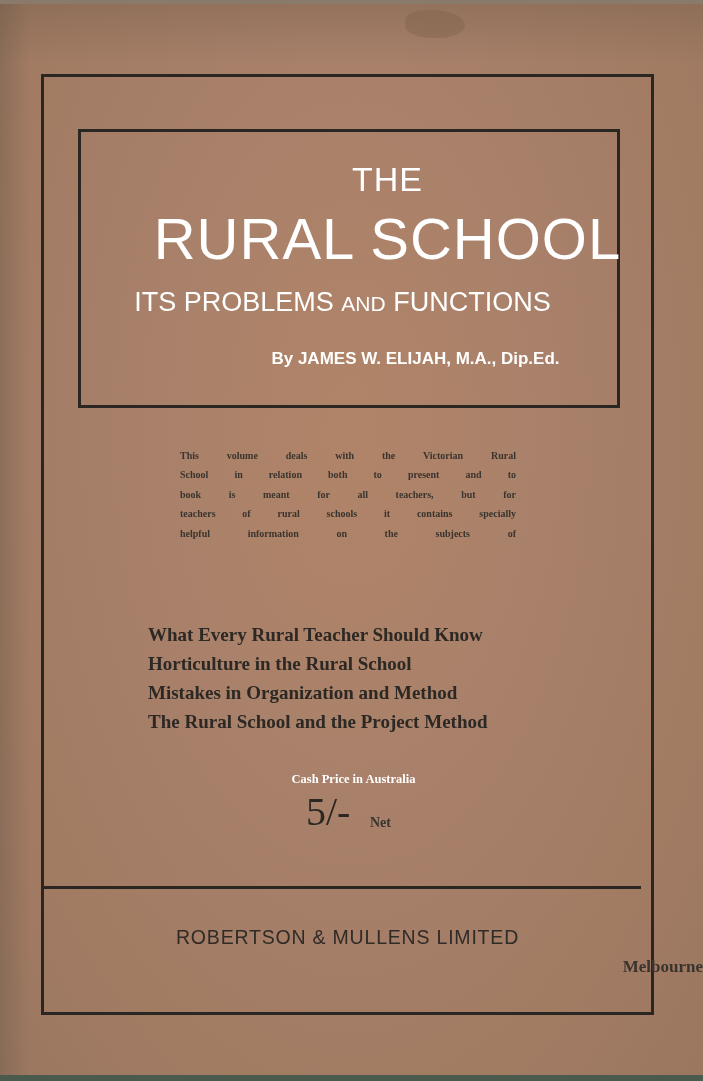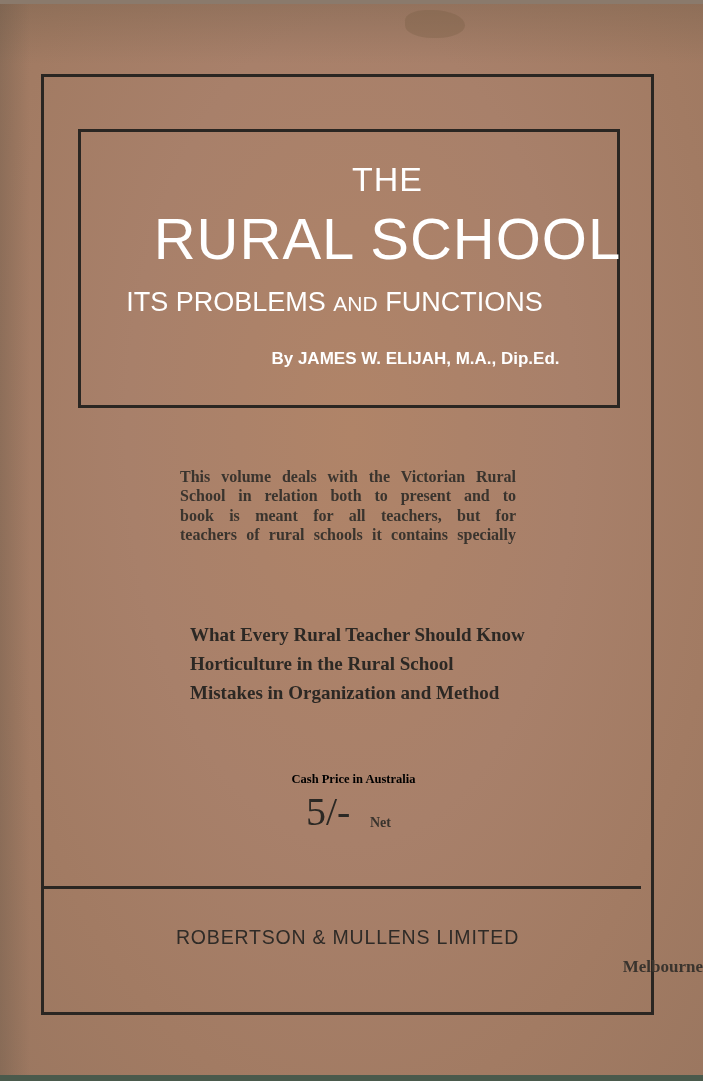--- a/index.html
+++ b/index.html
@@ -37,43 +37,43 @@
   .ink { color: #ffffff; font-family: "DejaVu Serif", serif; margin-left: 36px; }
   .t-the {
     position: absolute; left: 0; width: 703px; top: 160px; text-align: center;
     font-size: 34px; letter-spacing: 1px; font-family: "Liberation Sans", sans-serif;
   }
   .t-main {
     position: absolute; left: 0; width: 703px; top: 205px; text-align: center;
     font-size: 58px; letter-spacing: 1px; font-family: "Liberation Sans", sans-serif;
   }
   .t-sub {
-    position: absolute; left: 4px; width: 589px; top: 287px; text-align: center;
+    position: absolute; left: 12px; width: 589px; top: 287px; text-align: center;
     font-size: 27px; font-family: "Liberation Sans", sans-serif;
   }
   .t-sub .sc { font-size: 21px; }
   .t-author {
     position: absolute; left: 0; width: 703px; top: 349px; text-align: center;
     font-size: 17px; font-weight: bold; font-family: "Liberation Sans", sans-serif; padding-left: 28px;
   }
   .blurb {
-    position: absolute; left: 180px; top: 467px; width: 336px;
-    font-size: 16px; line-height: 19.4px; font-weight: bold; color: #3a342e;
+    position: absolute; left: 180px; top: 446px; width: 336px;
+    font-size: 10px; line-height: 19.4px; font-weight: bold; color: #3a342e;
     font-family: "Liberation Serif", serif; text-align: justify; text-align-last: justify;
   }
   .blurb span { display: block; }
   .topics {
     position: absolute; left: 148px; top: 620px; width: 400px;
     font-family: "Liberation Serif", serif; font-weight: bold; font-size: 19px; line-height: 29px;
     color: #2c2824;
   }
-  .topics div { white-space: nowrap; margin-left: 42px; }
+  .topics div { white-space: nowrap; }
   .price-label {
     position: absolute; left: 0; width: 703px; top: 772px; text-align: center;
-    font-family: "Liberation Serif", serif; font-weight: bold; font-size: 12.5px; color: #000000;
+    font-family: "Liberation Serif", serif; font-weight: bold; font-size: 12.5px; color: #ffffff;
     padding-left: 4px; box-sizing: border-box;
   }
   .price {
     position: absolute; left: 306px; top: 788px;
     font-family: "Liberation Serif", serif; font-size: 40px; color: #2b2824;
   }
   .price-net {
     position: absolute; left: 370px; top: 815px;
     font-family: "Liberation Serif", serif; font-weight: bold; font-size: 14px; color: #3a342e;
   }
@@ -105,26 +105,28 @@
 <div class="t-the ink">THE</div>
 <div class="t-main ink">RURAL SCHOOL</div>
 <div class="t-sub ink"><span>ITS PROBLEMS </span><span class="sc">AND</span><span> FUNCTIONS</span></div>
 <div class="t-author ink">By JAMES W. ELIJAH, M.A., Dip.Ed.</div>
 
 <div class="blurb">
   <span>This volume deals with the Victorian Rural</span>
   <span>School in relation both to present and to</span>
   <span>book is meant for all teachers, but for</span>
   <span>teachers of rural schools it contains specially</span>
+  <span>helpful information on the subjects of</span>
 </div>
 
 <div class="topics">
   <div>What Every Rural Teacher Should Know</div>
   <div>Horticulture in the Rural School</div>
   <div>Mistakes in Organization and Method</div>
+  <div>The Rural School and the Project Method</div>
 </div>
 
 <div class="price-label">Cash Price in Australia</div>
 <div class="price">5/-</div>
 <div class="price-net">Net</div>
 
 <div class="publisher">ROBERTSON &amp; MULLENS LIMITED</div>
 <div class="city">Melbourne</div>
 
 </body></html>

